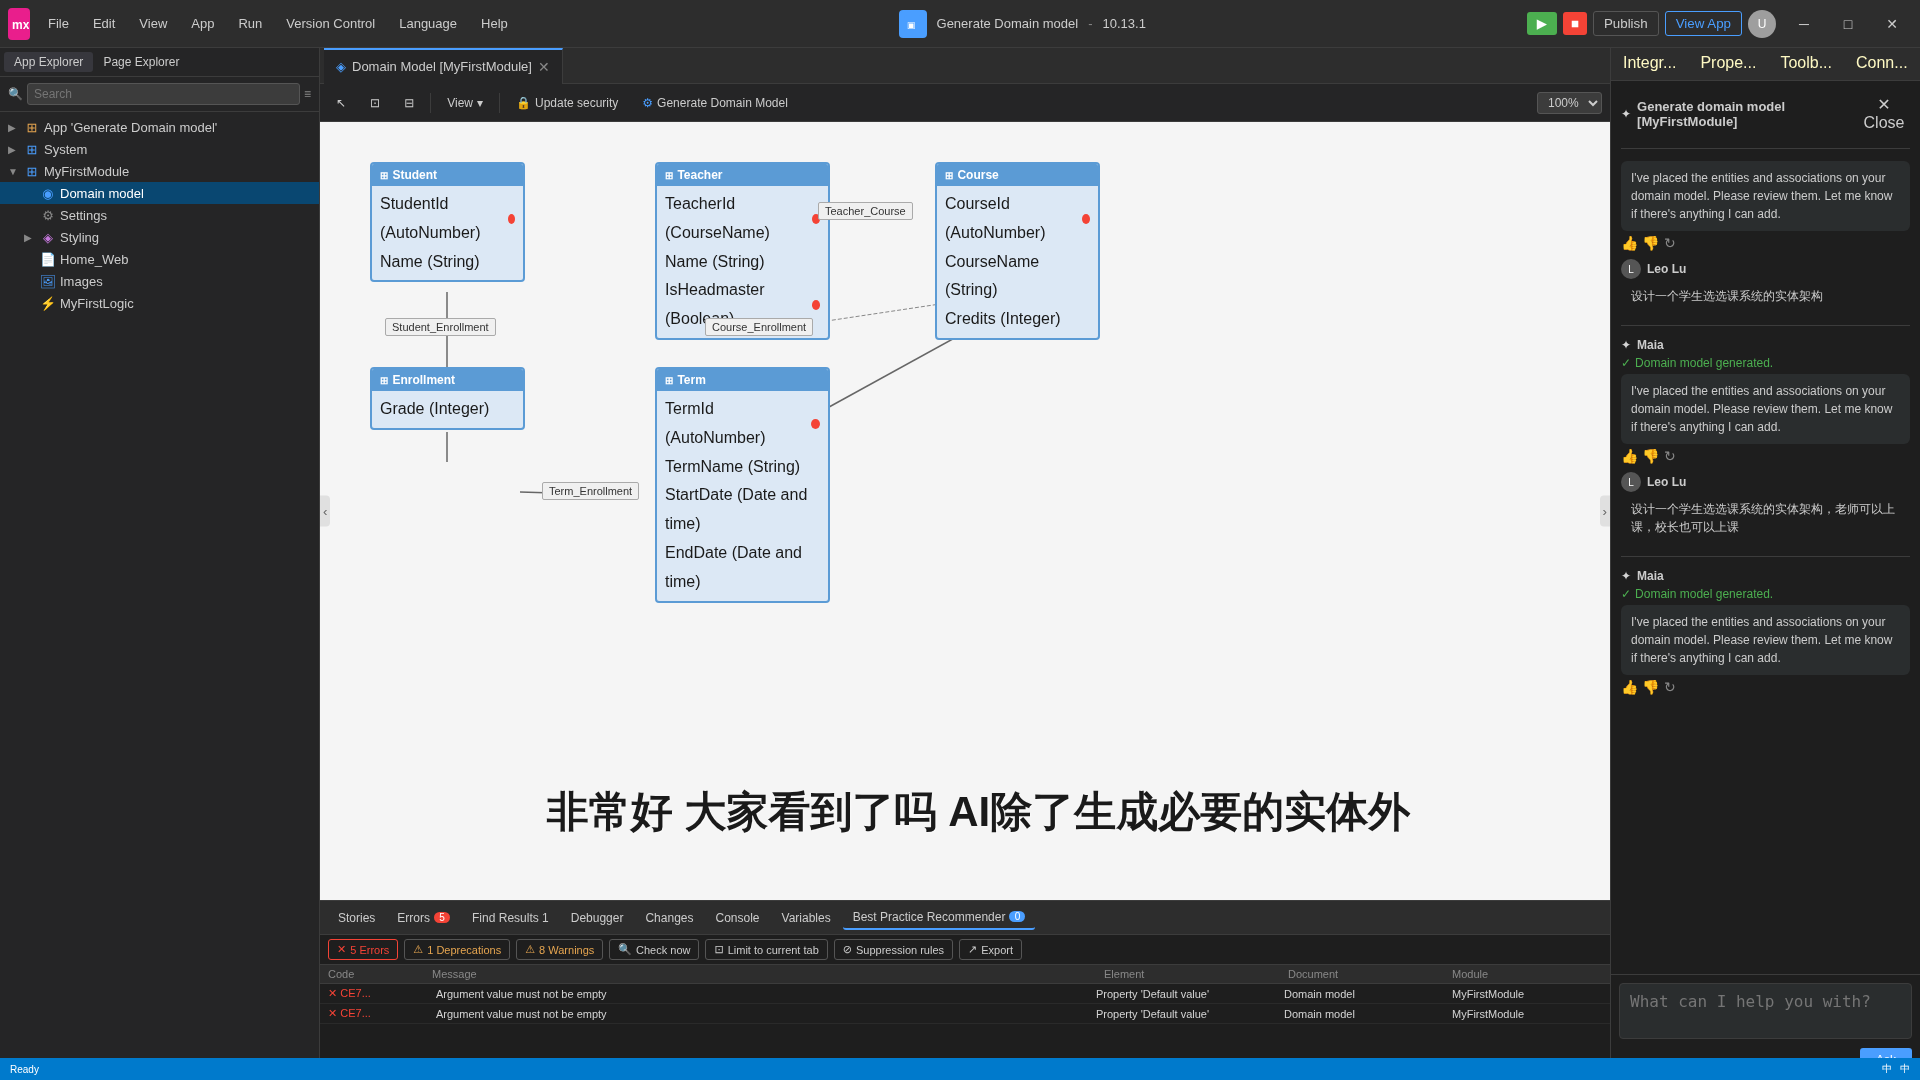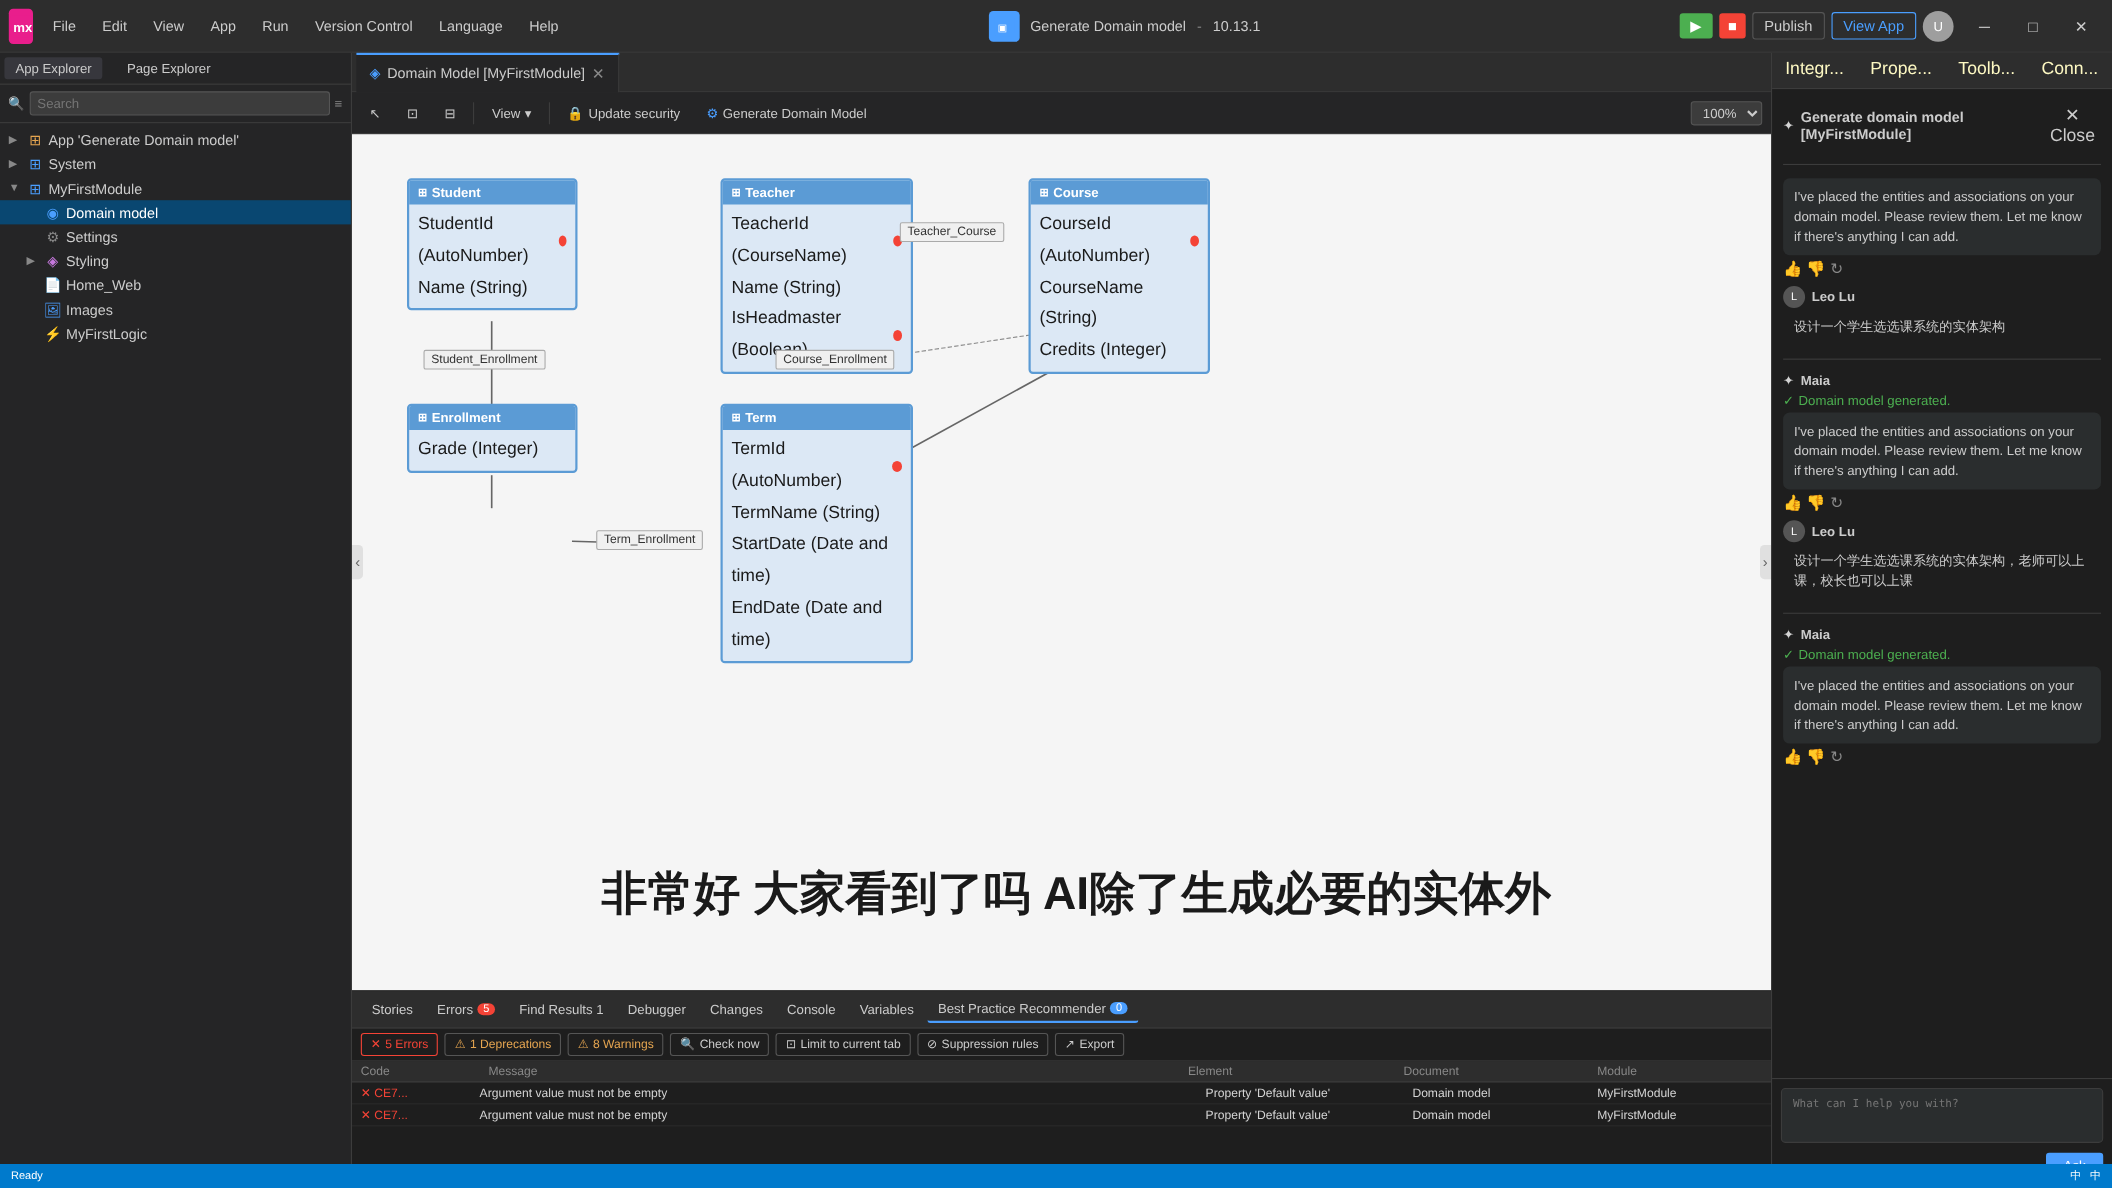--- a/index.html
+++ b/index.html
@@ -20,21 +20,21 @@
     #titlebar .btn-view-app { background: transparent; color: #4a9eff; border: 1px solid #4a9eff; border-radius: 3px; padding: 4px 10px; cursor: pointer; }
     #titlebar .win-controls { display: flex; gap: 4px; margin-left: auto; }
     #titlebar .win-btn { width: 40px; height: 28px; border: none; background: transparent; color: #cccccc; cursor: pointer; font-size: 14px; }
     #titlebar .avatar { width: 28px; height: 28px; border-radius: 50%; background: #9e9e9e; display: flex; align-items: center; justify-content: center; color: white; font-size: 12px; }
 
     
     #main { display: flex; height: calc(1080px - 48px); }
 
     
     #sidebar { width: 320px; background: #252526; border-right: 1px solid #3c3c3c; display: flex; flex-direction: column; }
-    #sidebar-tabs { display: flex; padding: 4px; gap: 12px; border-bottom: 1px solid #3c3c3c; }
+    #sidebar-tabs { display: flex; padding: 4px; gap: 0; border-bottom: 1px solid #3c3c3c; }
     #sidebar-tabs .stab { padding: 3px 10px; border-radius: 3px; cursor: pointer; font-size: 12px; color: #cccccc; }
     #sidebar-tabs .stab.active { background: #37373d; }
     #sidebar-search { display: flex; align-items: center; padding: 6px 8px; border-bottom: 1px solid #3c3c3c; gap: 4px; }
     #sidebar-search input { background: #3c3c3c; border: 1px solid #555; border-radius: 3px; color: #cccccc; padding: 3px 6px; flex: 1; font-size: 12px; outline: none; }
     .sidebar-tree { flex: 1; overflow-y: auto; padding: 4px 0; }
     .tree-item { display: flex; align-items: center; padding: 3px 8px; cursor: pointer; gap: 4px; color: #cccccc; font-size: 13px; }
     .tree-item.selected { background: #094771; color: white; }
     .tree-item .arrow { color: #888; font-size: 10px; width: 12px; }
     .tree-item .icon { width: 16px; height: 16px; display: flex; align-items: center; justify-content: center; font-size: 13px; }
     .icon-color-purple { color: #c678dd; }
@@ -63,21 +63,21 @@
     #bottom-tabs { display: flex; align-items: center; background: #2d2d2d; border-bottom: 1px solid #3c3c3c; padding: 0 8px; gap: 2px; height: 34px; overflow-x: auto; }
     .btab { padding: 4px 10px; cursor: pointer; color: #cccccc; font-size: 12px; white-space: nowrap; border-radius: 3px; display: flex; align-items: center; gap: 4px; }
     .btab.active { border-bottom: 2px solid #4a9eff; }
     .badge { background: #f44336; color: white; border-radius: 10px; padding: 0 5px; font-size: 10px; min-width: 16px; text-align: center; }
     .badge-blue { background: #4a9eff; }
     #bottom-toolbar { display: flex; align-items: center; padding: 4px 8px; gap: 6px; border-bottom: 1px solid #3c3c3c; }
     .btoolbar-btn { background: transparent; border: 1px solid #555; color: #cccccc; padding: 3px 8px; border-radius: 3px; cursor: pointer; font-size: 11px; display: flex; align-items: center; gap: 4px; }
     .btoolbar-btn.error { color: #f44336; border-color: #f44336; }
     .btoolbar-btn.warning { color: #e5a550; }
     #bottom-content { flex: 1; overflow: hidden; display: flex; flex-direction: column; }
-    #bottom-table-header { display: flex; padding: 3px 8px; background: #2d2d2d; border-bottom: 1px solid #3c3c3c; font-size: 11px; color: #888; gap: 16px; }
+    #bottom-table-header { display: flex; padding: 3px 8px; background: #2d2d2d; border-bottom: 1px solid #3c3c3c; font-size: 11px; color: #888; gap: 4px; }
     .col-code { width: 100px; }
     .col-msg { flex: 1; }
     .col-el { width: 180px; }
     .col-doc { width: 160px; }
     .col-mod { width: 150px; }
     #bottom-rows { flex: 1; overflow-y: auto; }
     .bottom-row { display: flex; align-items: center; padding: 3px 8px; border-bottom: 1px solid #2a2a2a; font-size: 11px; gap: 8px; }
     .error-icon { color: #f44336; }
 
     
@@ -87,21 +87,21 @@
     #right-content { flex: 1; overflow-y: auto; display: flex; flex-direction: column; padding: 10px; gap: 8px; }
     .chat-bubble { background: #2a2d2e; border-radius: 6px; padding: 8px 10px; font-size: 12px; color: #cccccc; line-height: 1.5; }
     .chat-bubble.user { background: transparent; }
     .chat-user { display: flex; align-items: center; gap: 6px; }
     .user-avatar { width: 20px; height: 20px; border-radius: 50%; background: #555; display: flex; align-items: center; justify-content: center; color: white; font-size: 10px; }
     .chat-actions { display: flex; gap: 4px; }
     .chat-action-btn { background: transparent; border: none; color: #888; cursor: pointer; font-size: 14px; }
     .success-indicator { display: flex; align-items: center; gap: 4px; color: #4caf50; font-size: 12px; }
     .divider { height: 1px; background: #3c3c3c; margin: 4px 0; }
     #chat-input-area { padding: 8px; border-top: 1px solid #3c3c3c; }
-    #chat-input { width: 100%; background: #2a2d2e; border: 1px solid #3c3c3c; color: #cccccc; padding: 8px 10px; border-radius: 4px; font-size: 10px; outline: none; resize: none; min-height: 50px; }
+    #chat-input { width: 100%; background: #2a2d2e; border: 1px solid #3c3c3c; color: #cccccc; padding: 8px 10px; border-radius: 4px; font-size: 16px; outline: none; resize: none; min-height: 50px; }
     #chat-send { margin-top: 6px; float: right; background: #4a9eff; border: none; color: white; padding: 5px 16px; border-radius: 3px; cursor: pointer; font-size: 12px; }
 
     
     .entity-box { position: absolute; border: 2px solid #5b9bd5; border-radius: 4px; background: #dce8f5; color: #1a1a1a; }
     .entity-header { background: #5b9bd5; color: white; padding: 4px 8px; font-size: 12px; font-weight: bold; display: flex; align-items: center; gap: 4px; border-radius: 2px 2px 0 0; }
     .entity-body { padding: 4px 8px; font-size: 16px; line-height: 1.8; }
     .entity-row { display: flex; align-items: center; justify-content: space-between; }
     .err-dot { width: 10px; height: 10px; background: #f44336; border-radius: 50%; display: inline-block; margin-left: 4px; }
     .relation-label { position: absolute; background: #f0f0f0; border: 1px solid #aaa; padding: 2px 6px; font-size: 11px; color: #333; border-radius: 2px; }
     svg.connections { position: absolute; top: 0; left: 0; width: 100%; height: 100%; pointer-events: none; }

